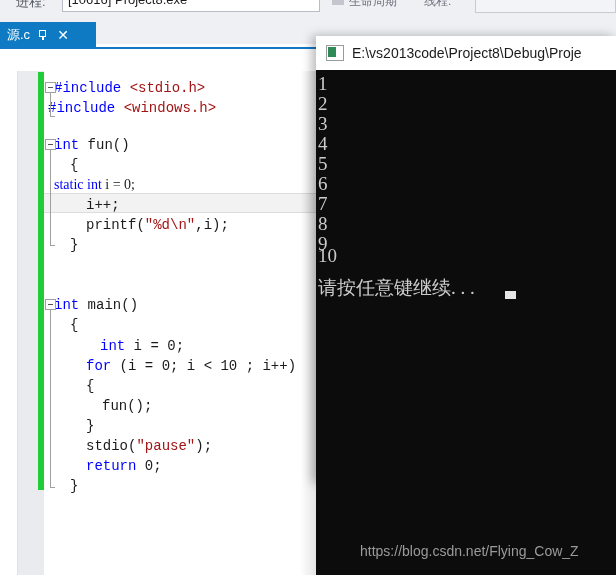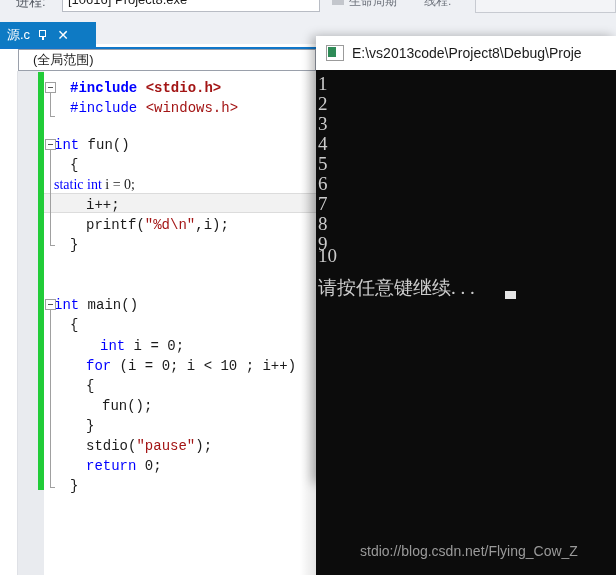--- a/index.html
+++ b/index.html
@@ -341,32 +341,29 @@
   <div class="strip-gap"></div>
 
   <div class="tabstrip"></div>
   <div class="doc-tab">
     <span class="doc-tab-title">源.c</span>
     <span class="doc-tab-pin"></span>
     <span class="doc-tab-close">✕</span>
   </div>
 
   <div class="navbar-wrap"></div>
-  <div class="scope-combo">
-    <span class="scope-combo-text">(全局范围)</span>
-  </div>
 
   <div class="editor-outer">
     <div class="editor-leftrail"></div>
     <div class="editor-gutter"></div>
     <div class="change-bar"></div>
     <div class="code-surface" id="code-surface">
         <div class="hl-line" style="top: 122px;"></div>
-        <div class="code-line" style="top: 7px;"><span class="txt" style="padding-left: 26px; font-weight: bold;"><span class="pre">#include </span><span class="inc">&lt;stdio.h&gt;</span></span></div>
-        <div class="code-line" style="top: 27px;"><span class="txt" style="padding-left: 26px;"><span class="pre">#include </span><span class="inc">&lt;windows.h&gt;</span></span></div>
+        <div class="code-line" style="top: 7px;"><span class="txt" style="padding-left: 10px;"><span class="pre">#include </span><span class="inc">&lt;stdio.h&gt;</span></span></div>
+        <div class="code-line" style="top: 27px;"><span class="txt" style="padding-left: 4px;"><span class="pre">#include </span><span class="inc">&lt;windows.h&gt;</span></span></div>
         <div class="code-line" style="top: 47px;"><span class="txt" style="padding-left: 10px;"><span class="pln"></span></span></div>
         <div class="code-line" style="top: 64px;"><span class="txt" style="padding-left: 10px;"><span class="kw">int</span><span class="pln"> fun()</span></span></div>
         <div class="code-line" style="top: 84px;"><span class="txt" style="padding-left: 26px;"><span class="pln">{</span></span></div>
         <div class="code-line" style="top: 104px;"><span class="txt" style=" font-family: Liberation Serif, serif;"><span class="kw">static int</span><span class="pln"> i = 0;</span></span></div>
         <div class="code-line" style="top: 124px;"><span class="txt" style="padding-left: 42px;"><span class="pln">i++;</span></span></div>
         <div class="code-line" style="top: 144px;"><span class="txt" style="padding-left: 42px;"><span class="pln">printf(</span><span class="str">"%d\n"</span><span class="pln">,i);</span></span></div>
         <div class="code-line" style="top: 164px;"><span class="txt" style="padding-left: 26px;"><span class="pln">}</span></span></div>
         <div class="code-line" style="top: 184px;"><span class="txt" style="padding-left: 10px;"><span class="pln"></span></span></div>
         <div class="code-line" style="top: 204px;"><span class="txt" style="padding-left: 10px;"><span class="pln"></span></span></div>
         <div class="code-line" style="top: 224px; text-decoration: underline;"><span class="txt" style="padding-left: 10px;"><span class="kw">int</span><span class="pln"> main()</span></span></div>
@@ -406,17 +403,17 @@
         <div class="console-line" style="top: 44px;">3</div>
         <div class="console-line" style="top: 64px;">4</div>
         <div class="console-line" style="top: 84px;">5</div>
         <div class="console-line" style="top: 104px;">6</div>
         <div class="console-line" style="top: 124px;">7</div>
         <div class="console-line" style="top: 144px;">8</div>
         <div class="console-line" style="top: 164px;">9</div>
         <div class="console-line" style="top: 176px;">10</div>
         <div class="console-line" style="top: 208px;">请按任意键继续. . .</div>
         <div class="console-cursor" style="left: 189px; top: 221px;"></div>
-        <div class="console-watermark" style="top: 473px; left: 44px;">stdio://blog.csdn.net/Flying_Cow_Z</div>
+        <div class="console-watermark" style="top: 473px; left: 44px;">https://blog.csdn.net/Flying_Cow_Z</div>
       </div>
   </div>
 
 </div>
 
 </body></html>

